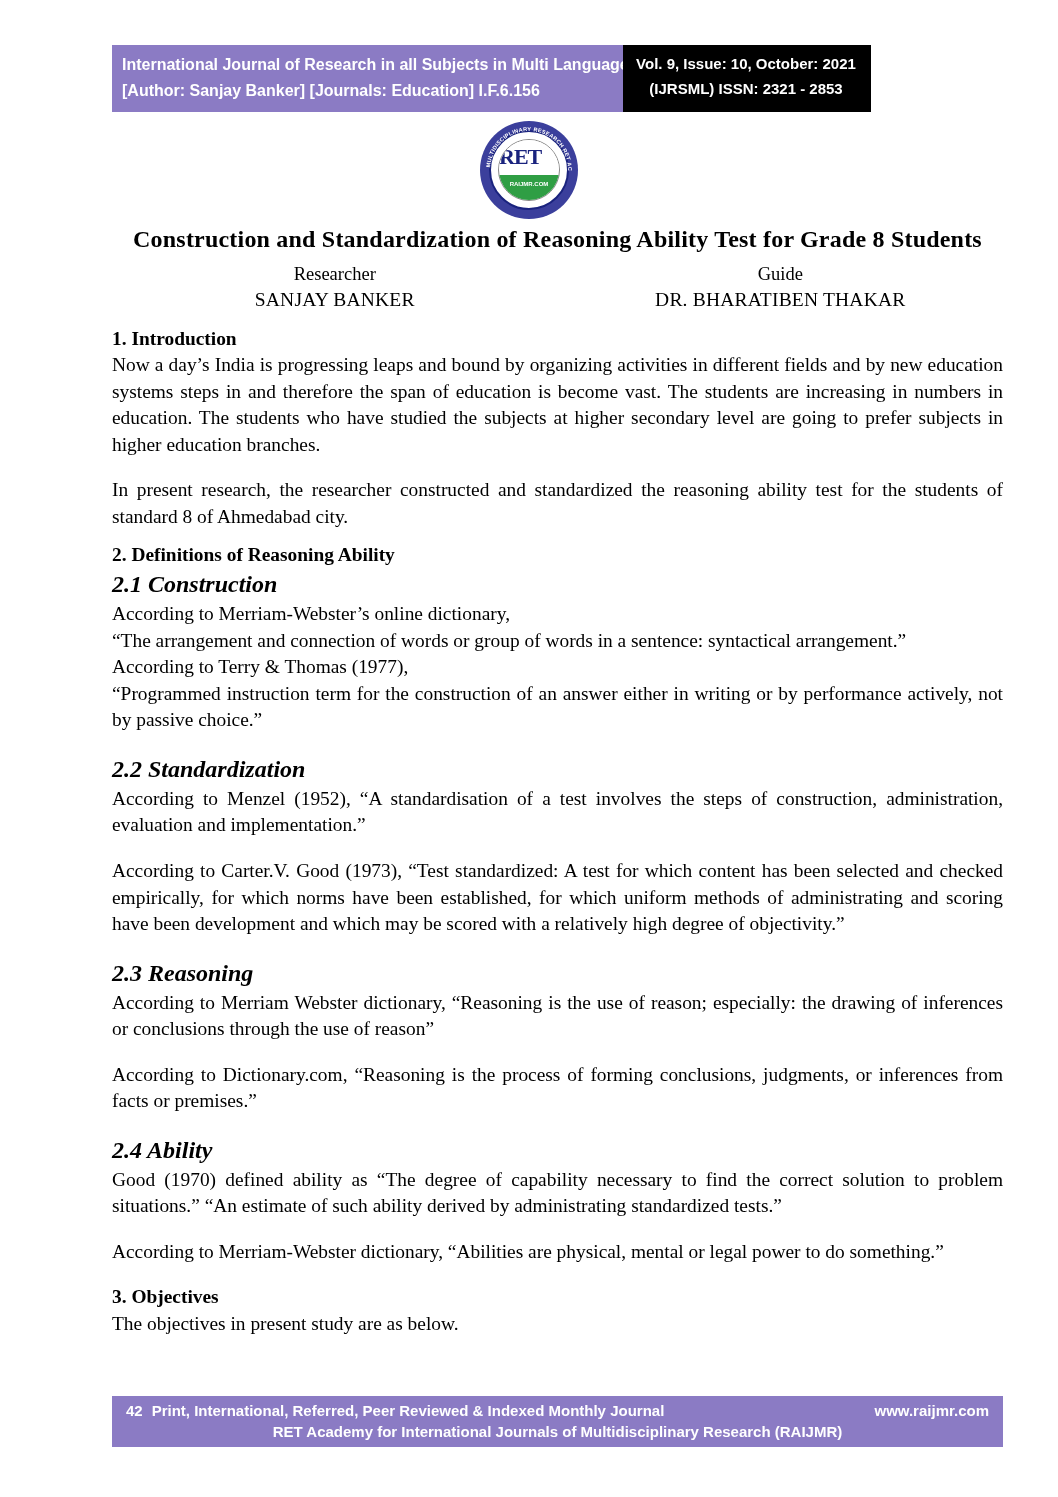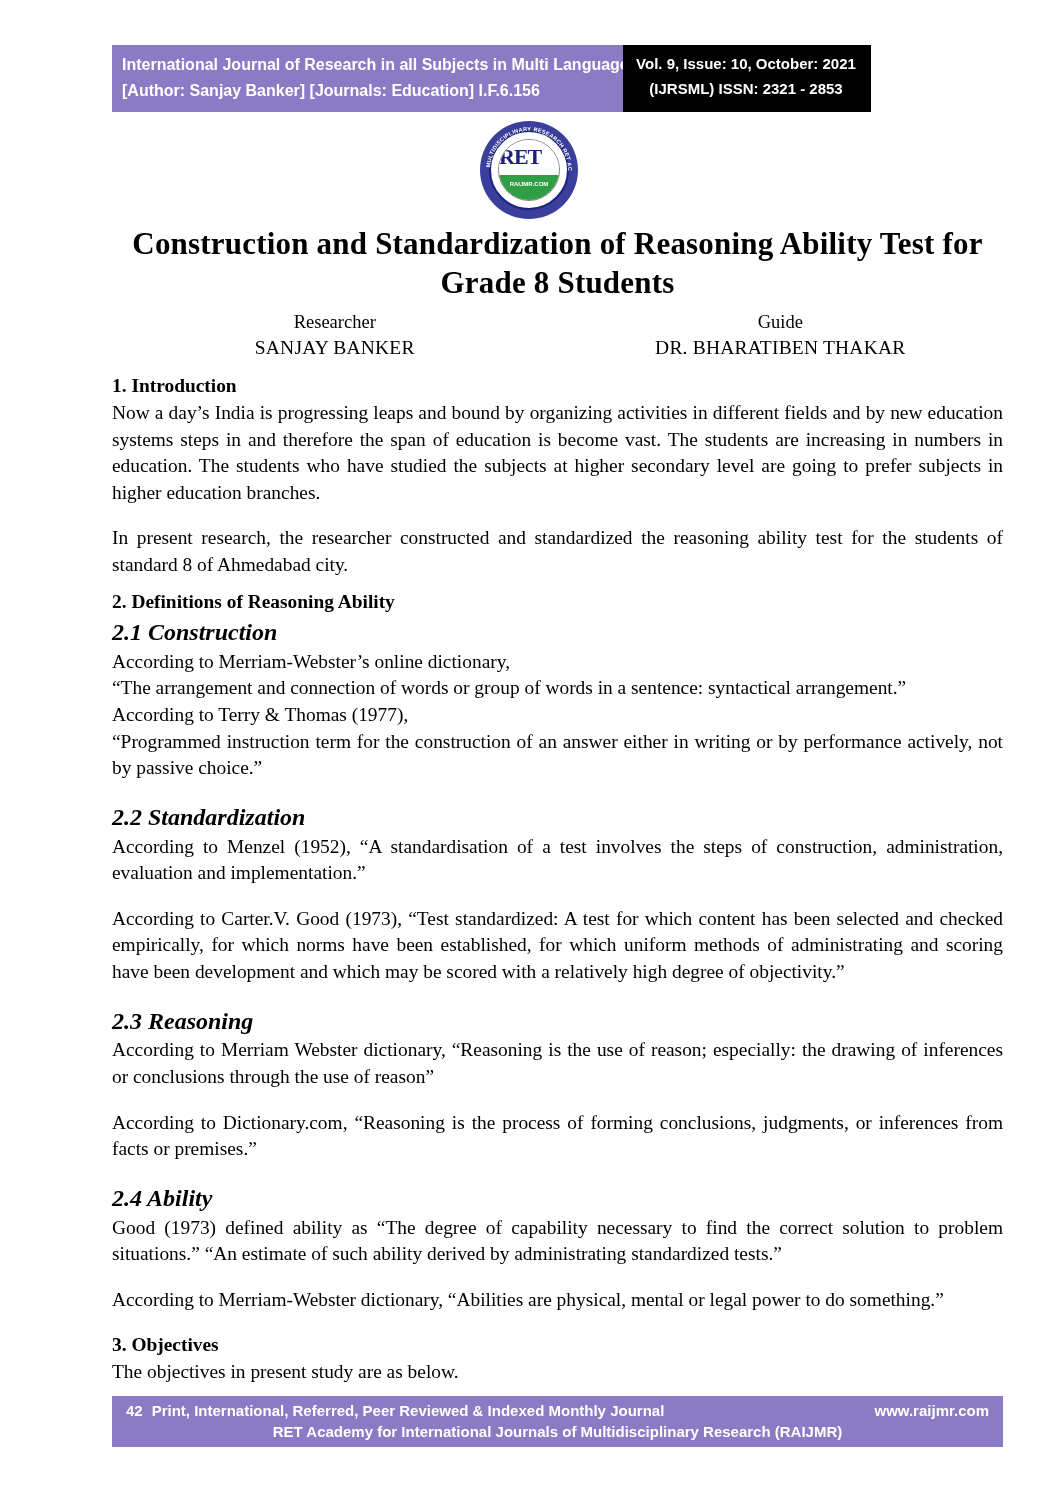--- a/index.html
+++ b/index.html
@@ -143,21 +143,21 @@
   
   .content {
     position: absolute;
     top: 224px;
     left: 112px;
     width: 891px;
   }
   h1.title {
     margin: 0;
     font-family: "Liberation Serif", serif;
-    font-size: 31px;
+    font-size: 24px;
     font-weight: bold;
     text-align: center;
     line-height: 1.26;
     letter-spacing: 0.2px;
   }
   .byline {
     margin-top: 8px;
     display: flex;
     flex-direction: row;
     font-size: 19px;
@@ -312,21 +312,21 @@
       <p class="para">According to Carter.V. Good (1973), “Test standardized: A test for which content has been selected and checked empirically, for which norms have been established, for which uniform methods of administrating and scoring have been development and which may be scored with a relatively high degree of objectivity.”</p>
 
       <div class="gap"></div>
       <p class="sub-head">2.3 Reasoning</p>
       <p class="para">According to Merriam Webster dictionary, “Reasoning is the use of reason; especially: the drawing of inferences or conclusions through the use of reason”</p>
       <div class="gap"></div>
       <p class="para">According to Dictionary.com, “Reasoning is the process of forming conclusions, judgments, or inferences from facts or premises.”</p>
 
       <div class="gap"></div>
       <p class="sub-head">2.4 Ability</p>
-      <p class="para">Good (1973) defined ability as “The degree of capability necessary to find the correct solution to problem situations.” “An estimate of such ability derived by administrating standardized tests.”</p>
+      <p class="para">Good (1970) defined ability as “The degree of capability necessary to find the correct solution to problem situations.” “An estimate of such ability derived by administrating standardized tests.”</p>
       <div class="gap"></div>
       <p class="para">According to Merriam-Webster dictionary, “Abilities are physical, mental or legal power to do something.”</p>
 
       <div class="gap"></div>
       <p class="sec-head">3. Objectives</p>
       <p class="nojust">The objectives in present study are as below.</p>
 
     </div>
   </div>
 

